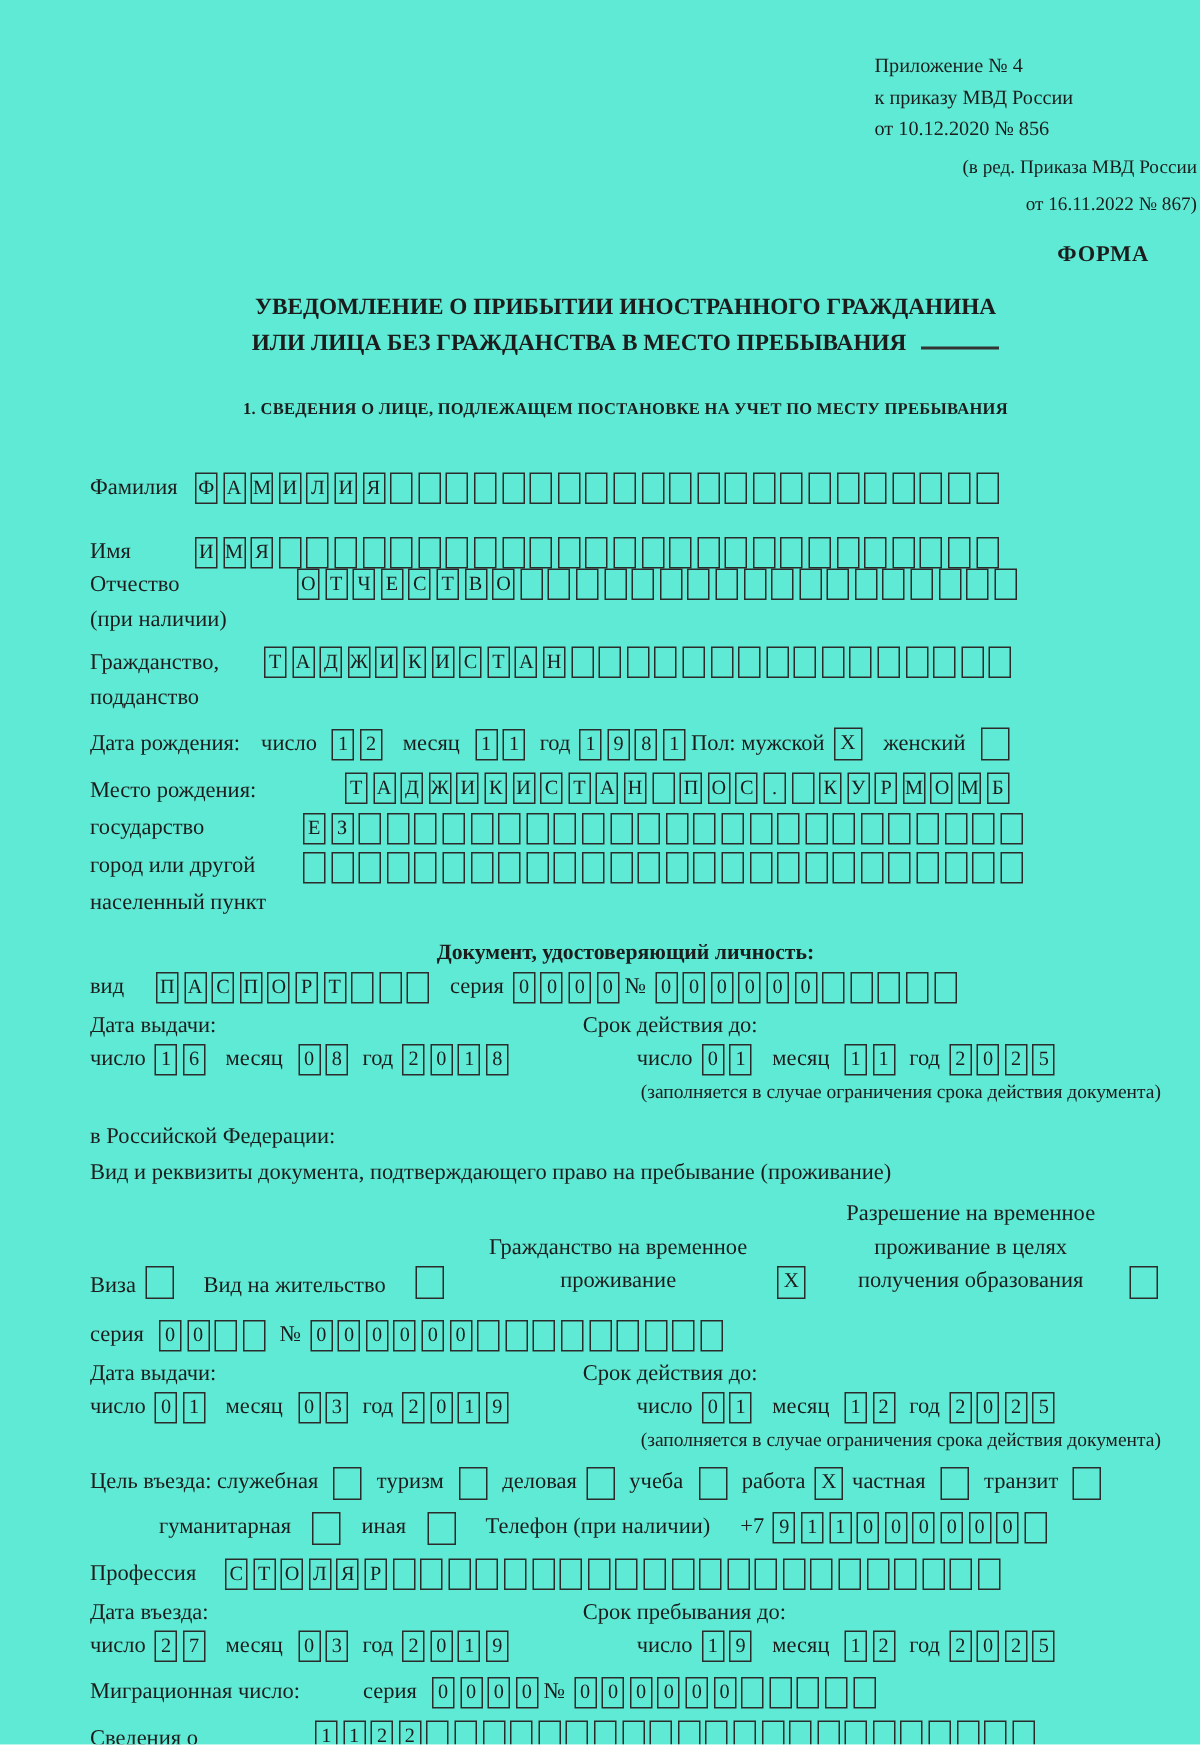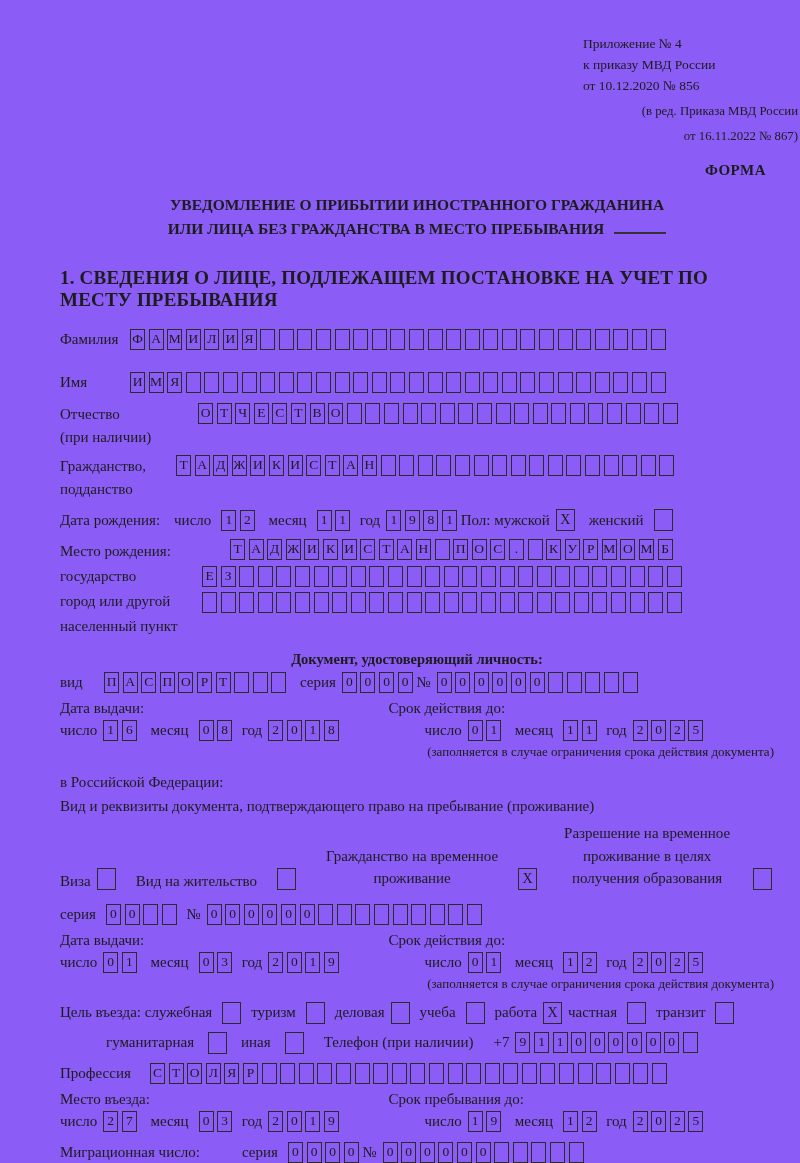--- a/index.html
+++ b/index.html
@@ -1,42 +1,42 @@
 <!DOCTYPE html>
 <html><head>
 <meta charset="utf-8">
 <style>
   * { box-sizing: border-box; }
   html,body { margin:0; padding:0; background:#ffffff; }
   .page {
     width:800px; height:1163px; overflow:hidden; position:relative;
-    background:#8b5cf6; color:#1c1c1c;
+    background:#5eead4; color:#1c1c1c;
     font-family:"Liberation Serif","DejaVu Serif",serif;
     padding:34px 26px 0 60px;
   }
   .hdr { margin-left:523px; width:215px; font-size:13.5px; line-height:1.55; }
   .hdr .sub { margin-top:5px; font-size:12.8px;text-align:right; }
   .form-label { text-align:right; font-weight:bold; font-size:15px; margin-top:16px; padding-right:8px; letter-spacing:0.5px; }
   .title { text-align:center; font-weight:bold; font-size:15.5px; line-height:1.55; margin-top:14px; }
   .title .blank { display:inline-block; width:52px; border-bottom:2px solid #333; height:14px; margin-left:10px; }
-  .sect { font-weight:bold; font-size:19px; margin-top:26px; letter-spacing:0.2px; }
+  .sect { font-weight:bold; font-size:11px; margin-top:26px; letter-spacing:0.2px;text-align:center; }
   .row { display:flex; align-items:center; margin-top:22px; white-space:nowrap; }
   .lbl { font-size:15px; flex:0 0 auto; }
   .cells { display:flex; flex:0 0 auto; }
   .cell {
     width:15px; height:21px; border:1.7px solid #2b2b2b; margin-right:3.6px;
     font-size:13.5px; line-height:18px; text-align:center; flex:0 0 auto;
   }
   .cb {
     width:19px; height:22px; border:1.7px solid #2b2b2b; display:inline-block;
     text-align:center; line-height:20px; font-size:14px; flex:0 0 auto;
   }
   .gap6{width:6px;flex:0 0 auto}.gap10{width:10px;flex:0 0 auto}
   .gap14{width:14px;flex:0 0 auto}.gap20{width:20px;flex:0 0 auto}
-  .multirow { display:flex; align-items:flex-start; margin-top:10px; }
+  .multirow { display:flex; align-items:flex-start; }
   .lblcol { flex:0 0 auto; font-size:15px; line-height:23px; }
   .cellrows .cells { margin-bottom:5.5px; }
   .center-bold { text-align:center; font-weight:bold; font-size:14.5px; margin-top:12px; }
   .datecols { display:flex; margin-top:7px; }
   .dc-l { width:46%; } .dc-r { width:54%; }
   .dc-h { font-size:15px; margin-bottom:3px; }
   .dateline { display:flex; align-items:center; white-space:nowrap; }
   .note { font-size:13px; text-align:right; margin-top:3px; }
   .plain { font-size:15px; margin-top:10px; line-height:1.6; }
   .permits { display:flex; align-items:flex-end; margin-top:4px; }
@@ -58,21 +58,21 @@
   </div>
   <div class="form-label">ФОРМА</div>
 
   <div class="title">
     <div>УВЕДОМЛЕНИЕ О ПРИБЫТИИ ИНОСТРАННОГО ГРАЖДАНИНА</div>
     <div><span>ИЛИ ЛИЦА БЕЗ ГРАЖДАНСТВА В МЕСТО ПРЕБЫВАНИЯ</span><span class="blank"></span></div>
   </div>
 
   <div class="sect">1. СВЕДЕНИЯ О ЛИЦЕ, ПОДЛЕЖАЩЕМ ПОСТАНОВКЕ НА УЧЕТ ПО МЕСТУ ПРЕБЫВАНИЯ</div>
 
-  <div class="row" style="margin-top:18px">
+  <div class="row" style="margin-top:36px">
     <span class="lbl" style="width:70px">Фамилия</span>
     <span class="cells">
         <span class="cell">Ф</span>
         <span class="cell">А</span>
         <span class="cell">М</span>
         <span class="cell">И</span>
         <span class="cell">Л</span>
         <span class="cell">И</span>
         <span class="cell">Я</span>
         <span class="cell"></span>
@@ -632,21 +632,21 @@
         <span class="cell"></span>
         <span class="cell"></span>
         <span class="cell"></span>
         <span class="cell"></span>
         <span class="cell"></span>
       </span>
   </div>
 
   <div class="datecols">
     <div class="dc-l">
-      <div class="dc-h">Место въезда:</div>
+      <div class="dc-h">Дата въезда:</div>
       <div class="dateline">
         <span class="lbl">число</span>
           <span class="gap6"></span>
         <span class="cells">
             <span class="cell">2</span>
             <span class="cell">7</span>
           </span>
           <span class="gap10"></span>
         <span class="lbl">месяц</span>
           <span class="gap10"></span>

